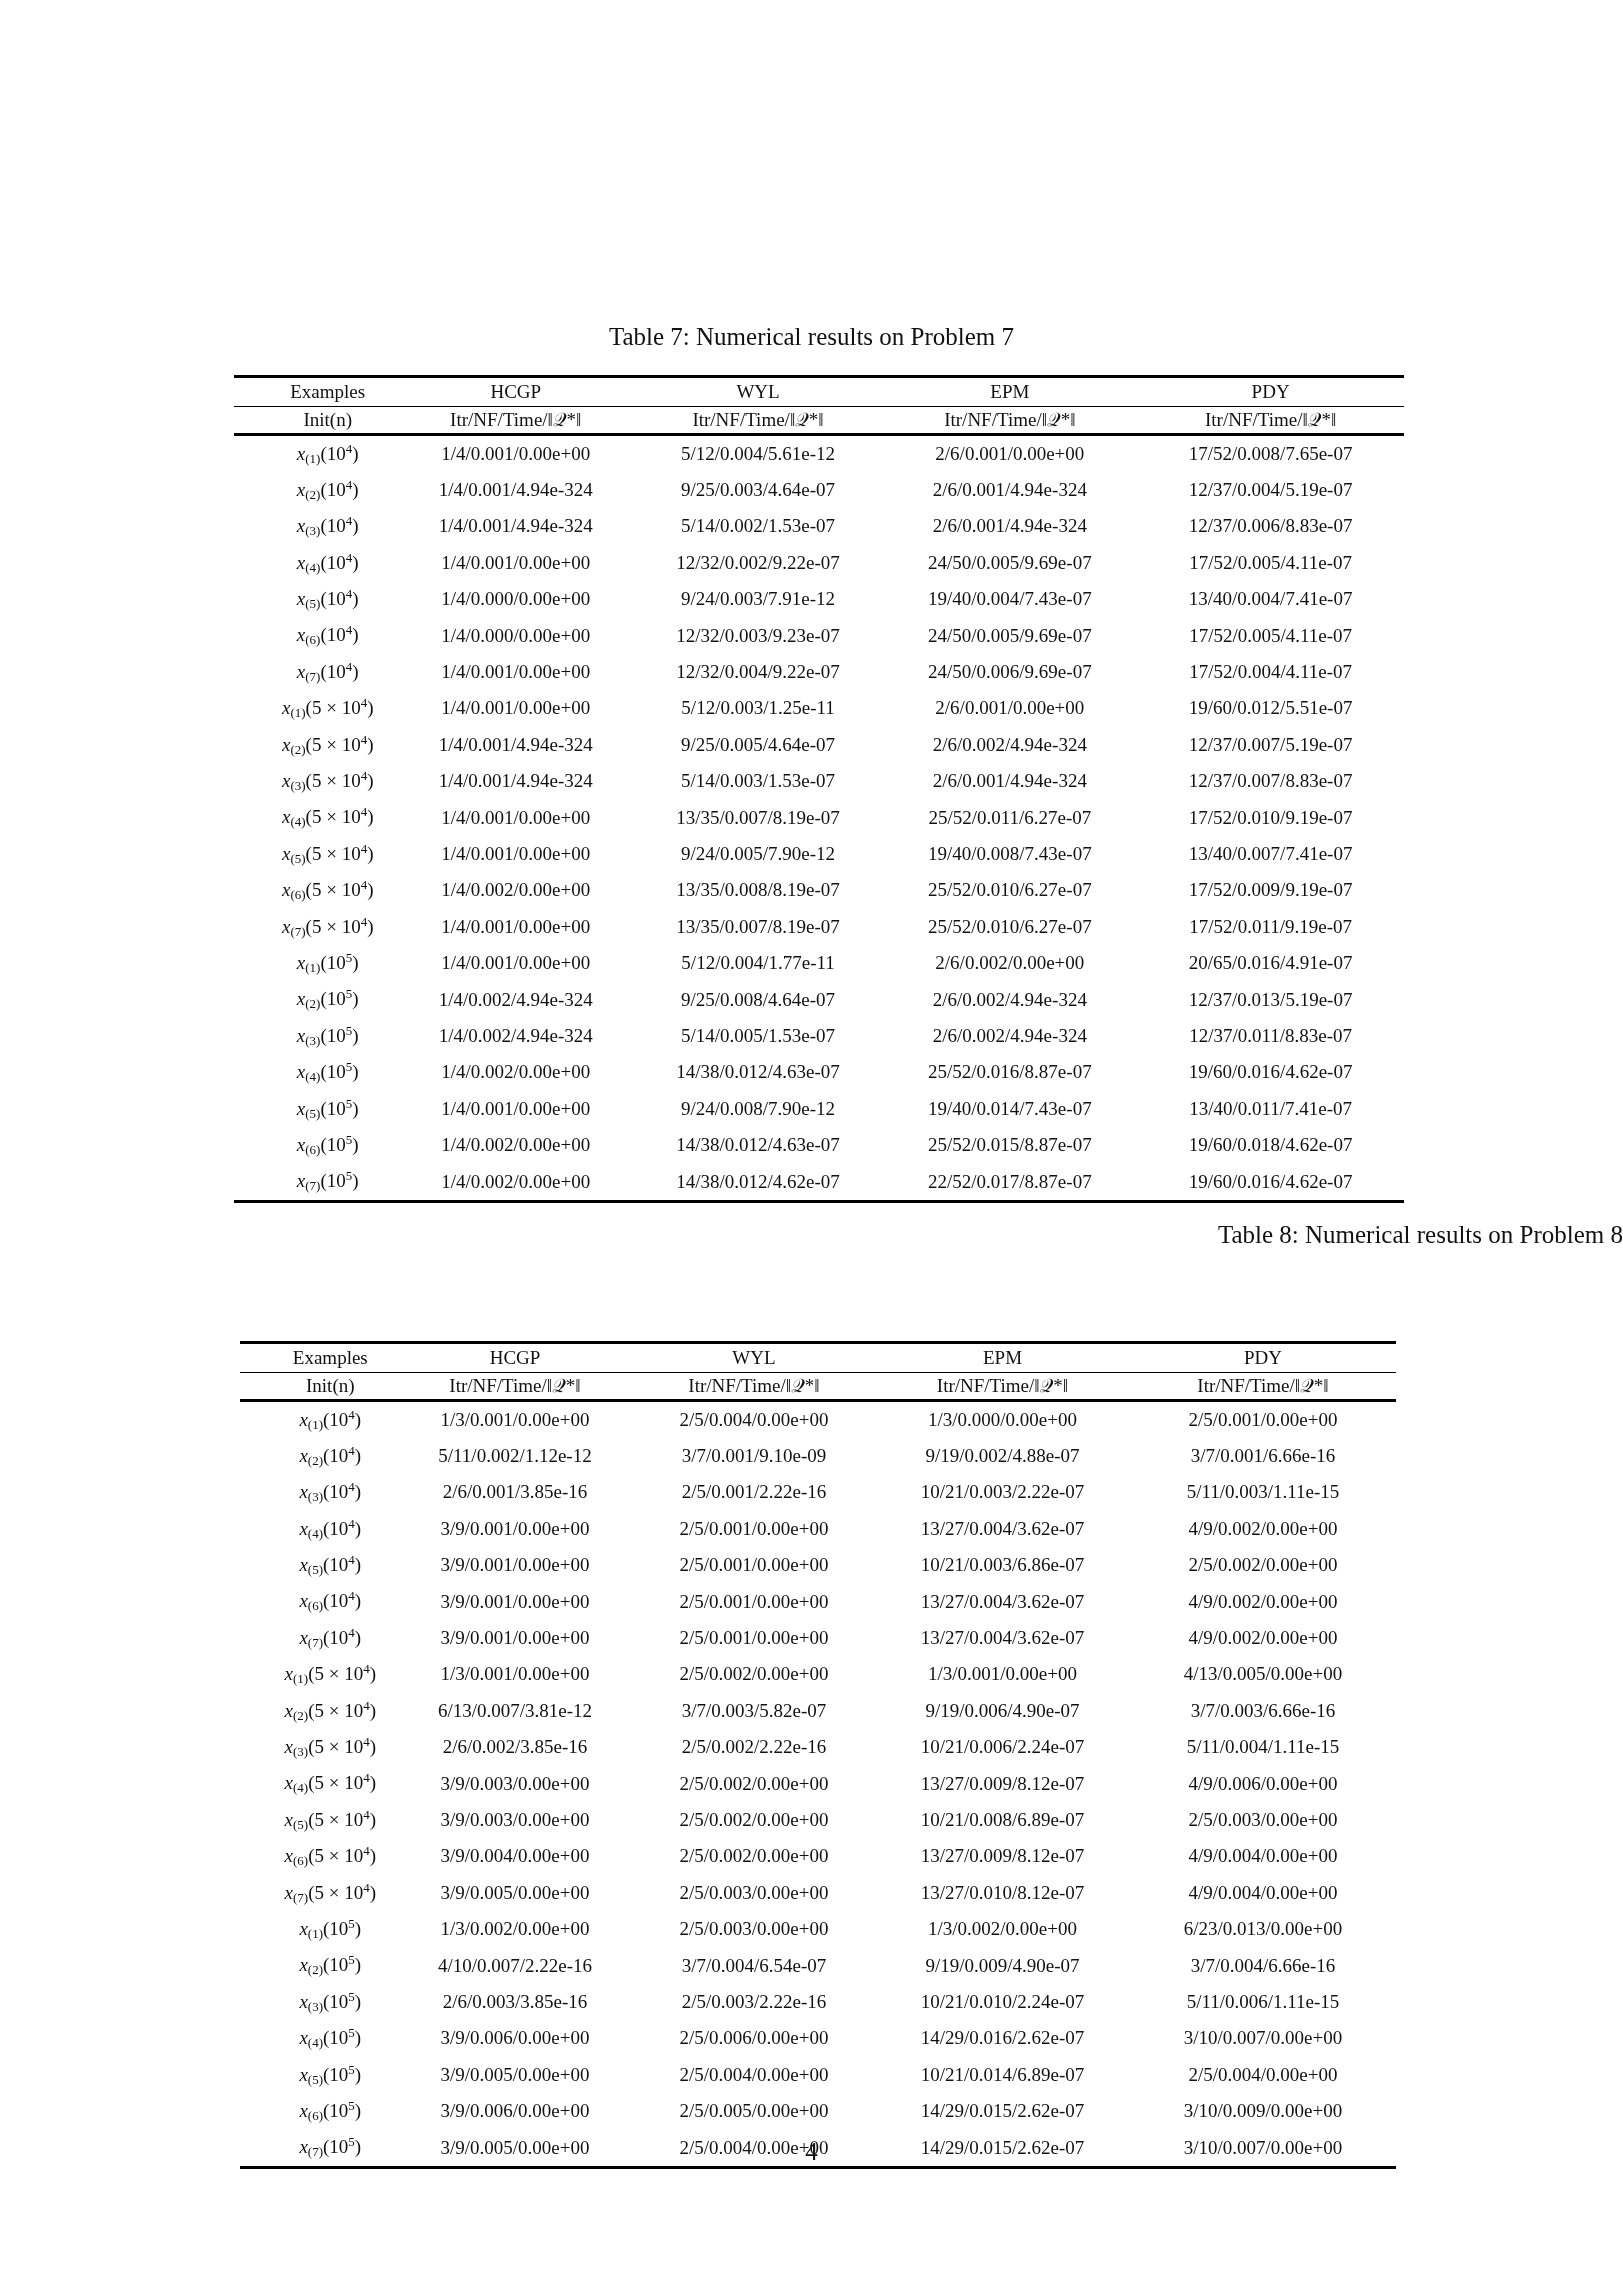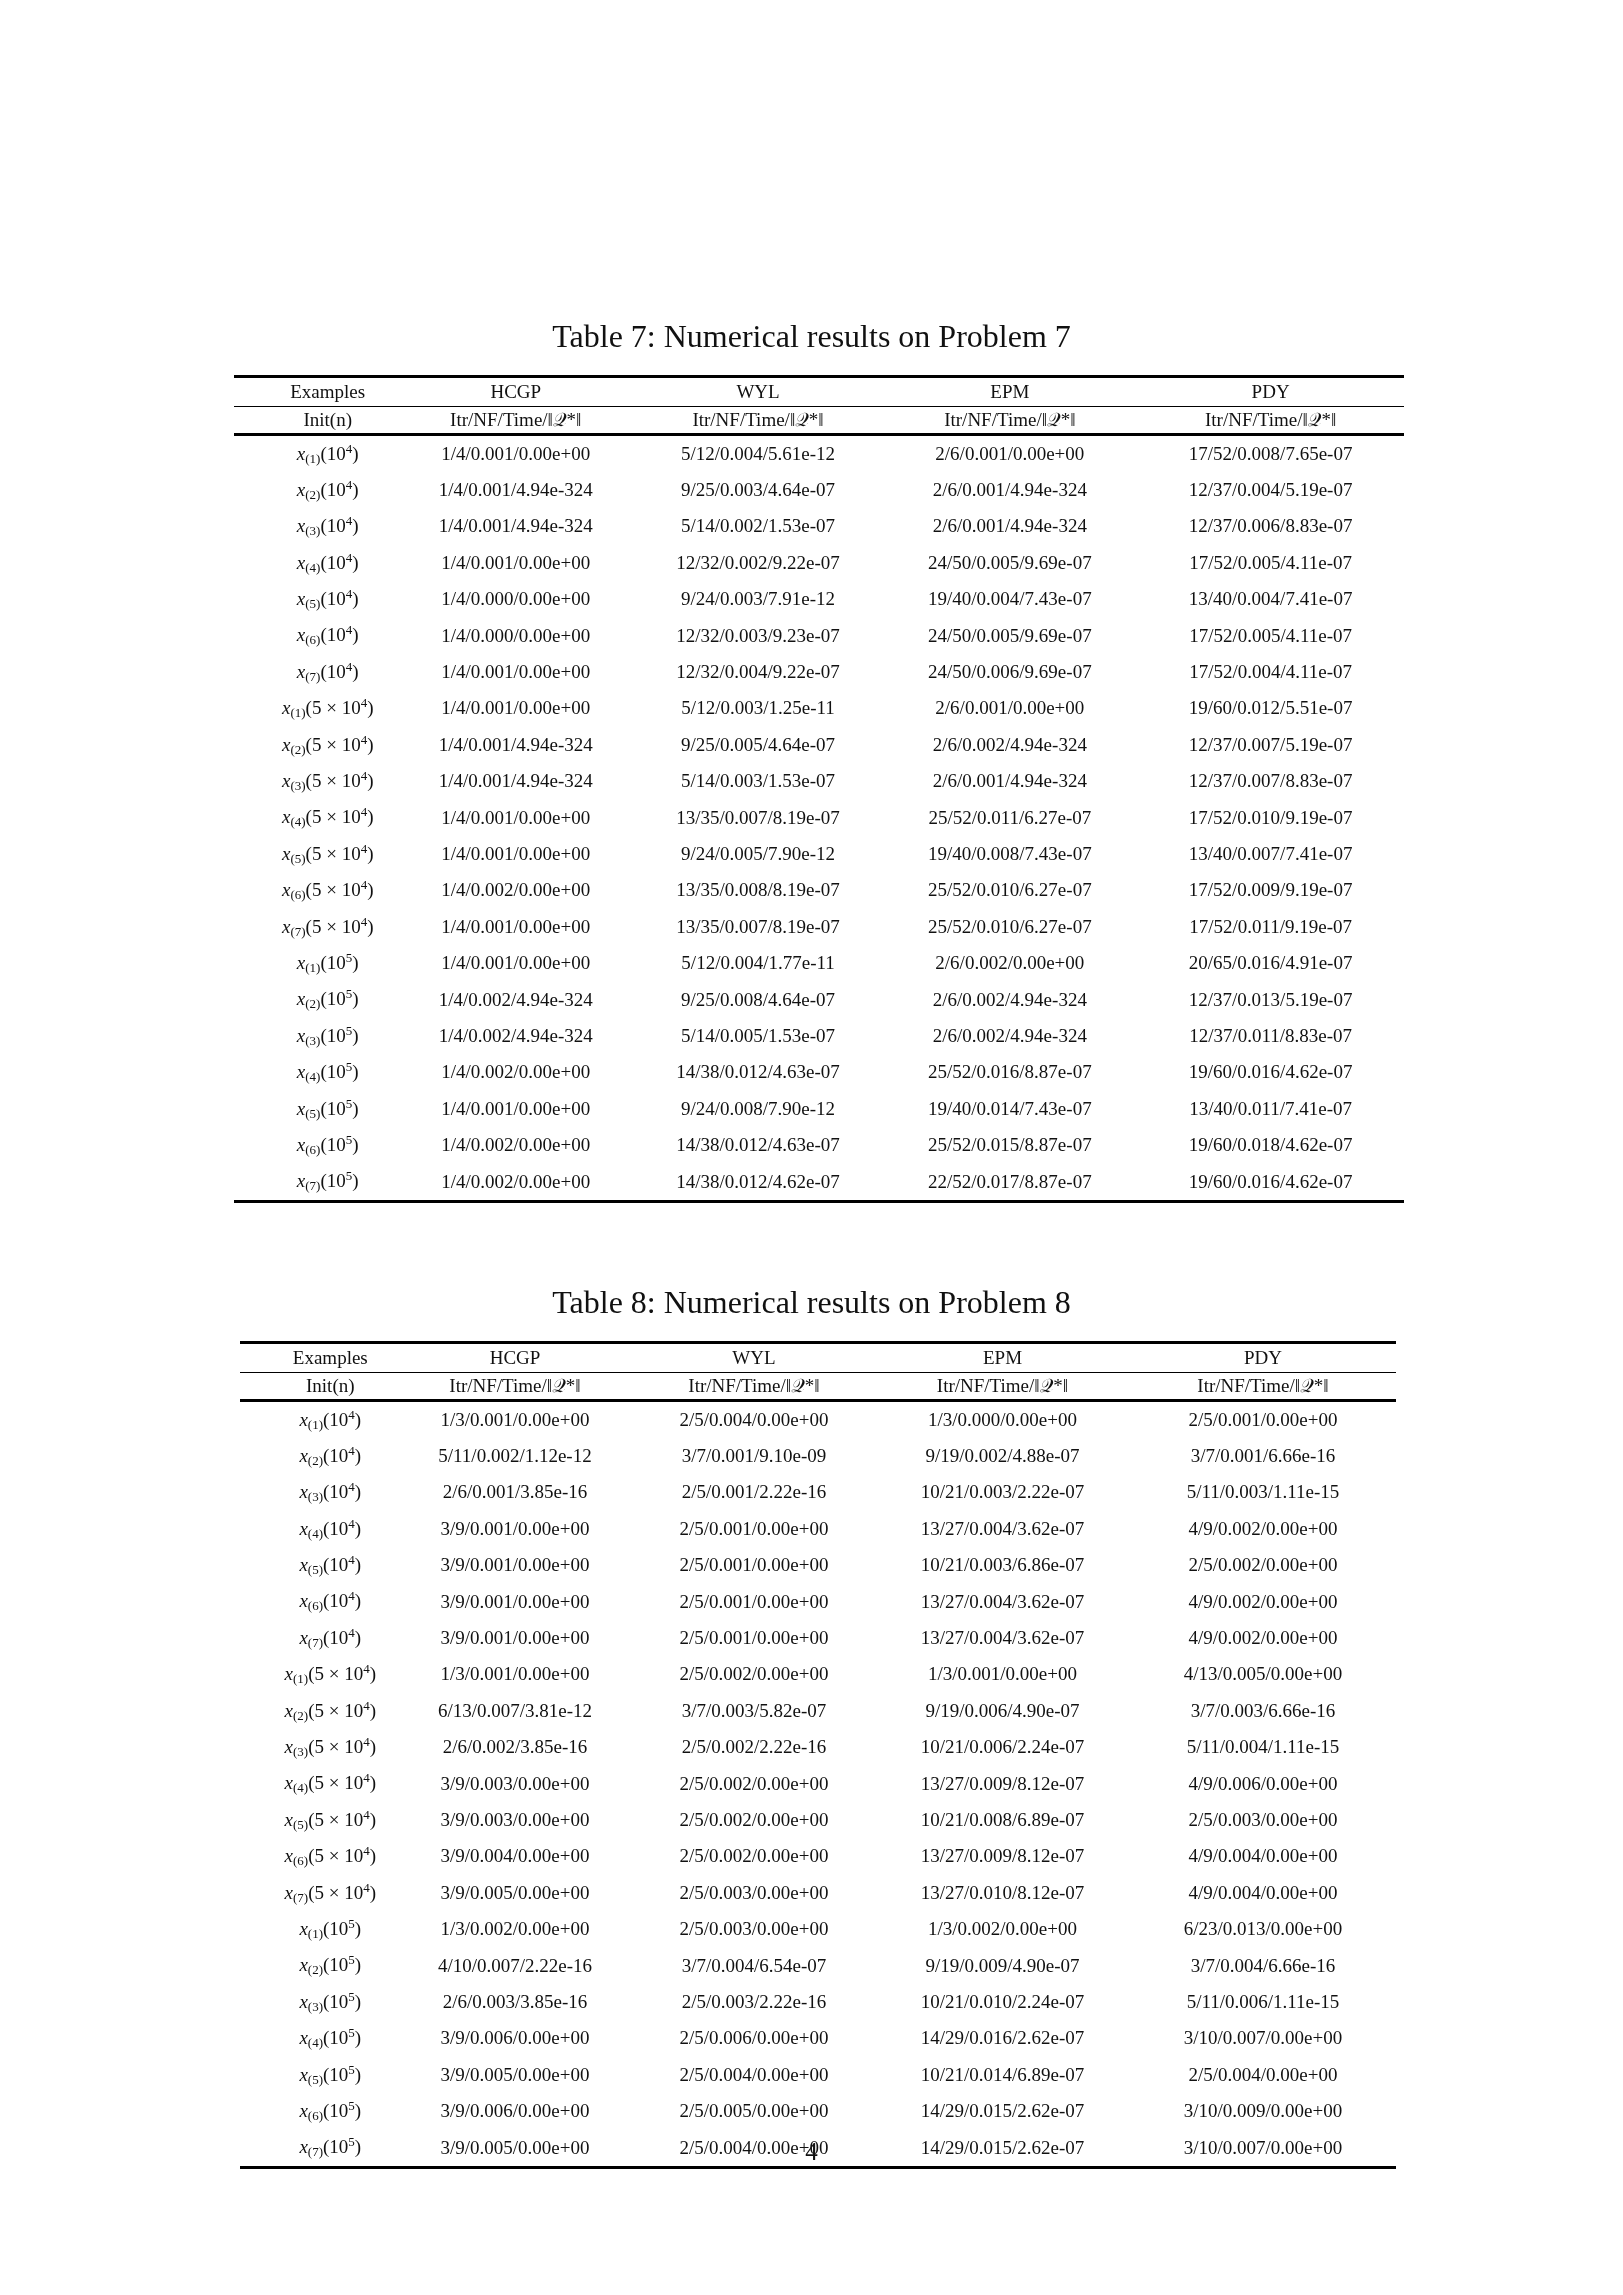--- a/index.html
+++ b/index.html
@@ -2,21 +2,21 @@
 <html style="font-size:10.5px"><head>
 <meta charset="utf-8">
 <style>
   html, body { margin: 0; padding: 0; background: #ffffff; }
   body {
     width: 1623px; height: 2295px; position: relative; overflow: hidden;
     font-family: "Liberation Serif", "DejaVu Serif", serif; color: #111;
   }
   .caption {
     position: absolute; left: 0; width: 1623px; text-align: center;
-    font-size: 32px; line-height: 29px;
+    font-size: 25px; line-height: 29px;
   }
   .tbl {
     position: absolute; border-collapse: collapse; font-size: 19px;
     line-height: 26px;
   }
   .tbl td, .tbl th { padding: 0; white-space: nowrap; font-weight: normal; }
   .tbl .c0 { text-align: center; padding-left: 23.6px; }
   .tbl .cn { text-align: center; }
   .tbl thead tr.h1 th { border-top: 3.3px solid #000; border-bottom: 1.3px solid #000; height: 27.5px; }
   .tbl thead tr.h2 th { border-bottom: 3.3px solid #000; height: 26px; font-family: Liberation Serif, serif; }
@@ -202,21 +202,21 @@
       <tr>
         <td class="c0 ex"><i>x</i><sub>(7)</sub><span>(10</span><sup>5</sup><span>)</span></td>
         <td class="cn">1/4/0.002/0.00e+00</td>
         <td class="cn">14/38/0.012/4.62e-07</td>
         <td class="cn">22/52/0.017/8.87e-07</td>
         <td class="cn">19/60/0.016/4.62e-07</td>
       </tr>
     </tbody>
 </table>
 
-<div class="caption" style="top:1288px;">Table 8: Numerical results on Problem 8</div>
+<div class="caption" style="top:1220px;text-align:right;">Table 8: Numerical results on Problem 8</div>
 <table class="tbl" style="left:240px; top:1341px; width:1156px;">
   <colgroup>
       <col style="width:157px">
       <col style="width:236px">
       <col style="width:242px">
       <col style="width:255px">
       <col style="width:266px">
     </colgroup>
   <thead>
     <tr class="h1">

